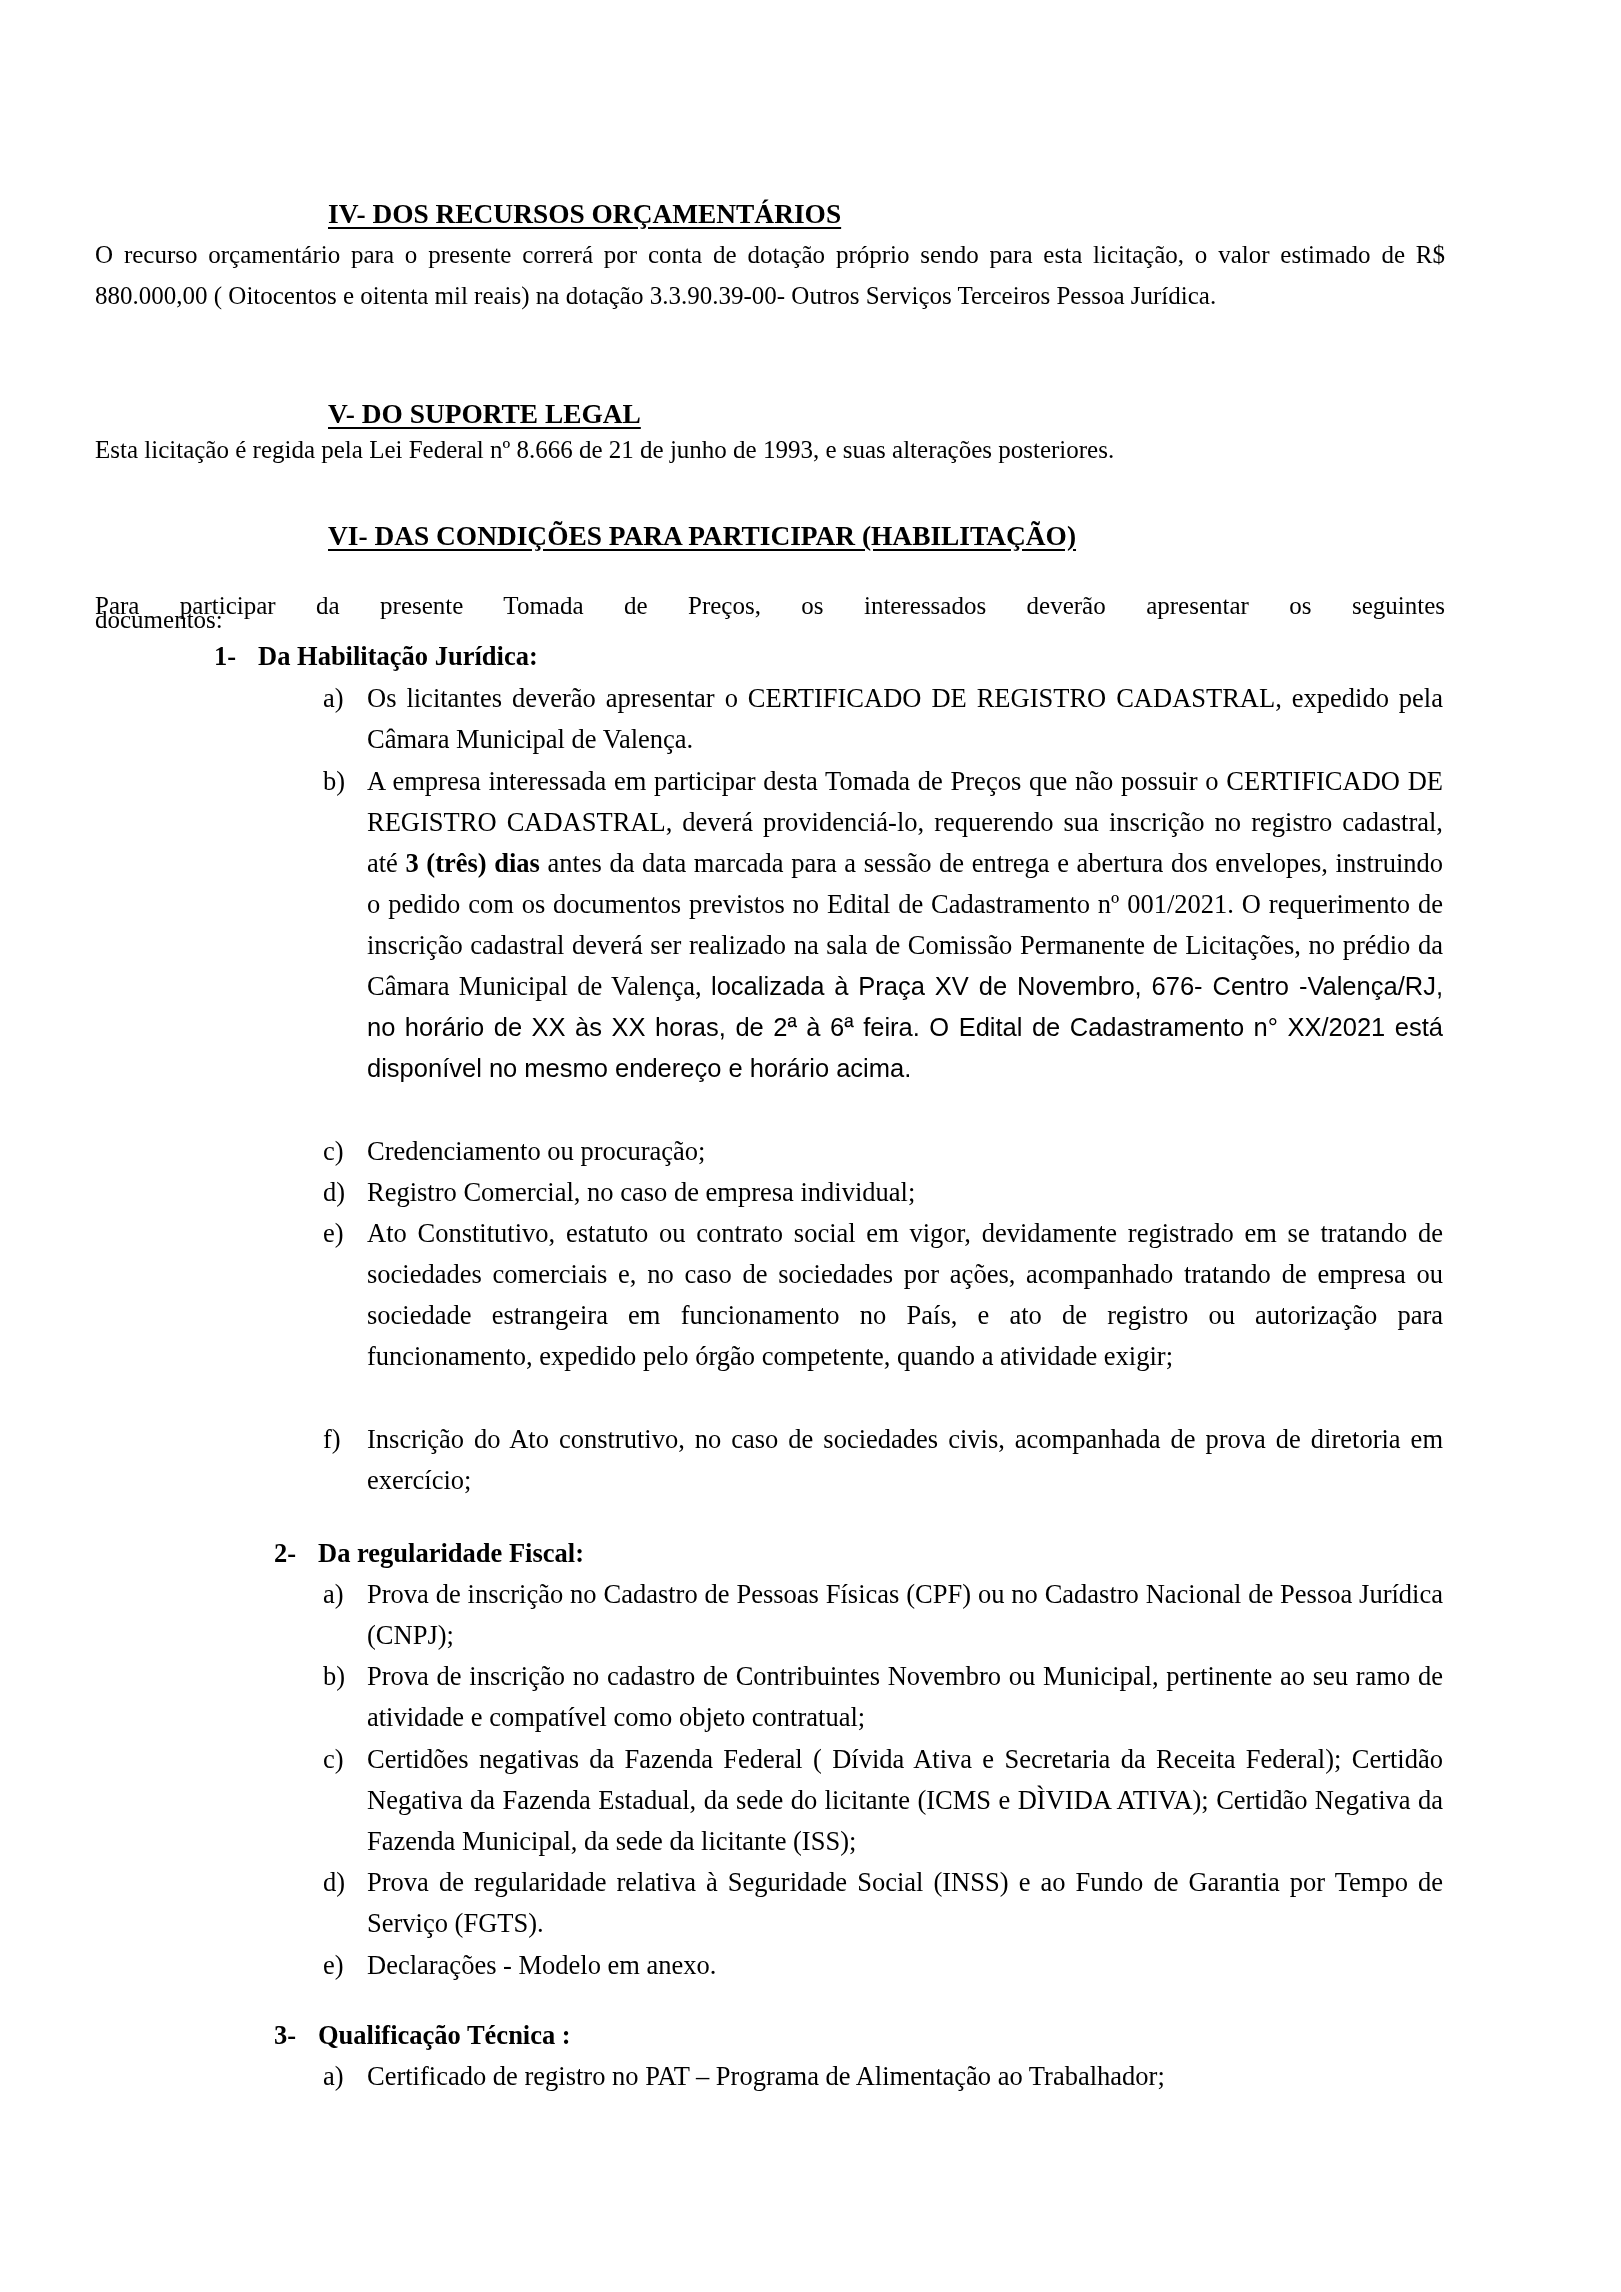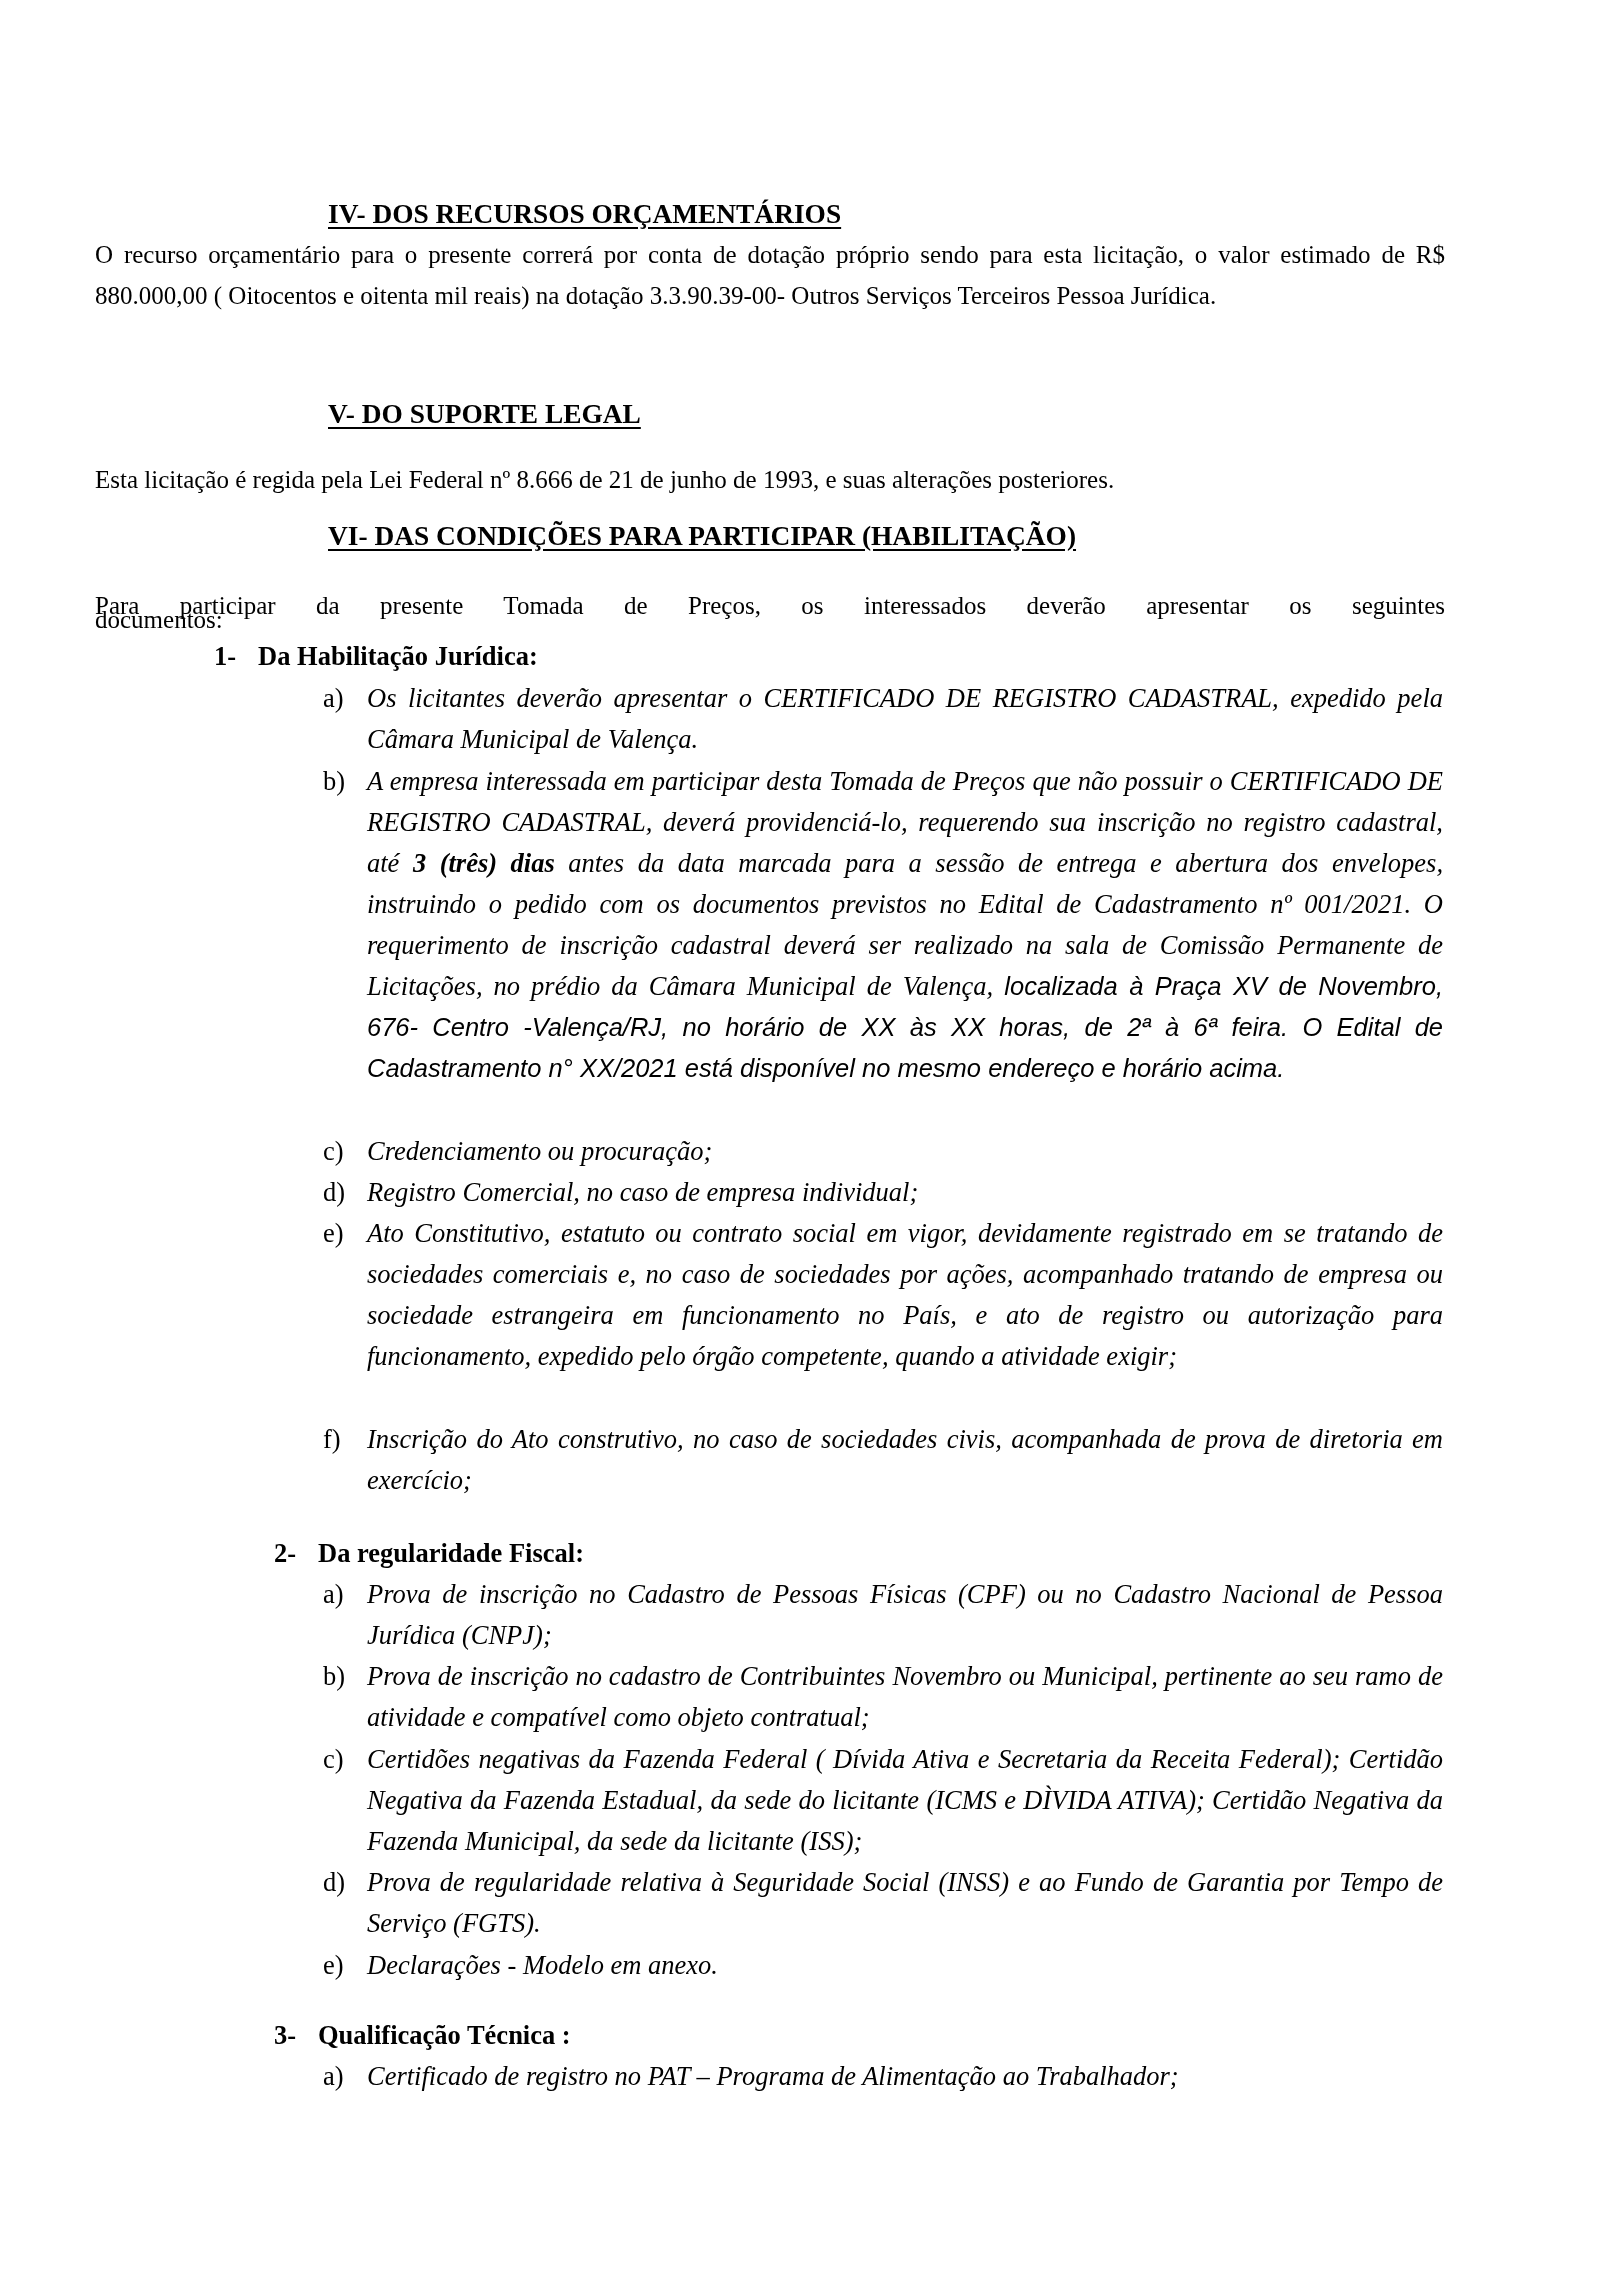--- a/index.html
+++ b/index.html
@@ -45,37 +45,37 @@
   .g23 { left: 274px; }
   .item {
     position: absolute;
     left: 323px;
     width: 1120px;
     display: flex;
     font-size: 26.5px;
     line-height: 41px;
   }
   .item .letter { flex: none; width: 44px; }
-  .item .itext { flex: 1 1 auto; text-align: justify; font-style: italic; }
+  .item .itext { flex: 1 1 auto; text-align: justify; }
   .sans {
     font-family: "Liberation Sans", sans-serif;
     font-size: 25.5px;
   }
   b.inbold { font-weight: bold; }
 </style>
 </head>
 <body>
 
 <div class="page">
 
   <div class="sec-heading" style="top:196px">IV- DOS RECURSOS ORÇAMENTÁRIOS </div>
   <div class="para" style="top:234px">O recurso orçamentário para o presente correrá por conta de dotação próprio sendo para esta licitação, o valor estimado de R$ 880.000,00 ( Oitocentos e oitenta mil reais) na dotação 3.3.90.39-00- Outros Serviços Terceiros Pessoa Jurídica.</div>
 
   <div class="sec-heading" style="top:396px">V- DO SUPORTE LEGAL </div>
-  <div class="para nowrap" style="top:459px">Esta licitação é regida pela Lei Federal nº 8.666 de 21 de junho de 1993, e suas alterações posteriores.</div>
+  <div class="para nowrap" style="top:429px">Esta licitação é regida pela Lei Federal nº 8.666 de 21 de junho de 1993, e suas alterações posteriores.</div>
 
   <div class="sec-heading" style="top:518px">VI- DAS CONDIÇÕES PARA PARTICIPAR (HABILITAÇÃO)</div>
   <div class="para stretch" style="top:558px">Para participar da presente Tomada de Preços, os interessados deverão apresentar os seguintes</div>
   <div class="para" style="top:599px">documentos:</div>
 
   <div class="group-heading g1" style="top:636px">
     <span class="gnum">1-</span>
     <span class="gtitle">Da Habilitação Jurídica:</span>
   </div>
 

